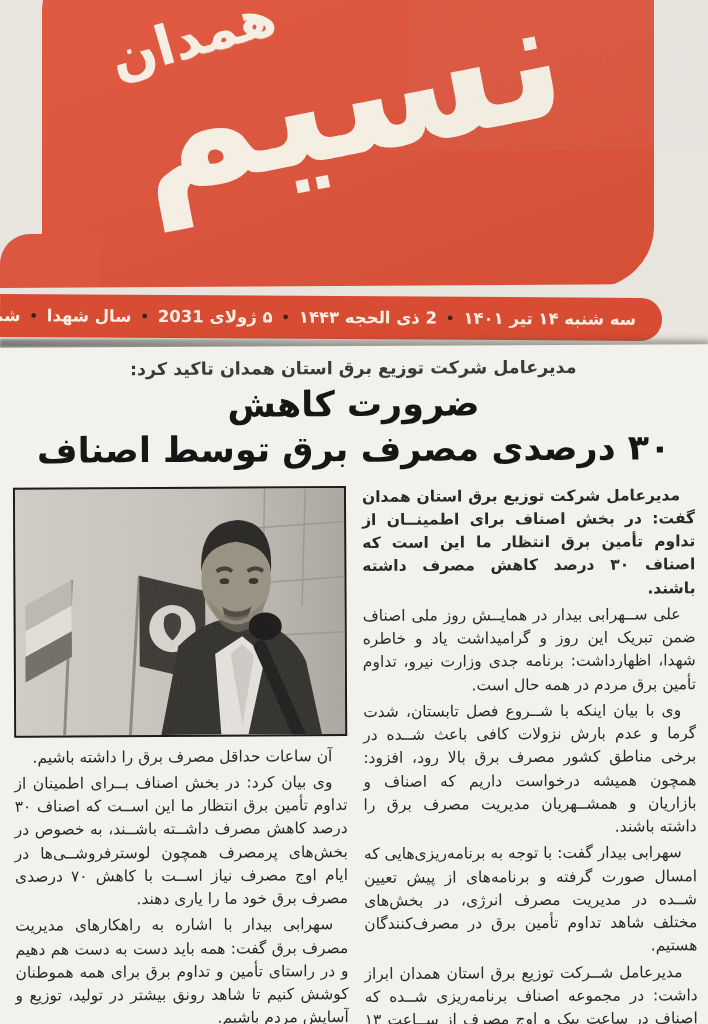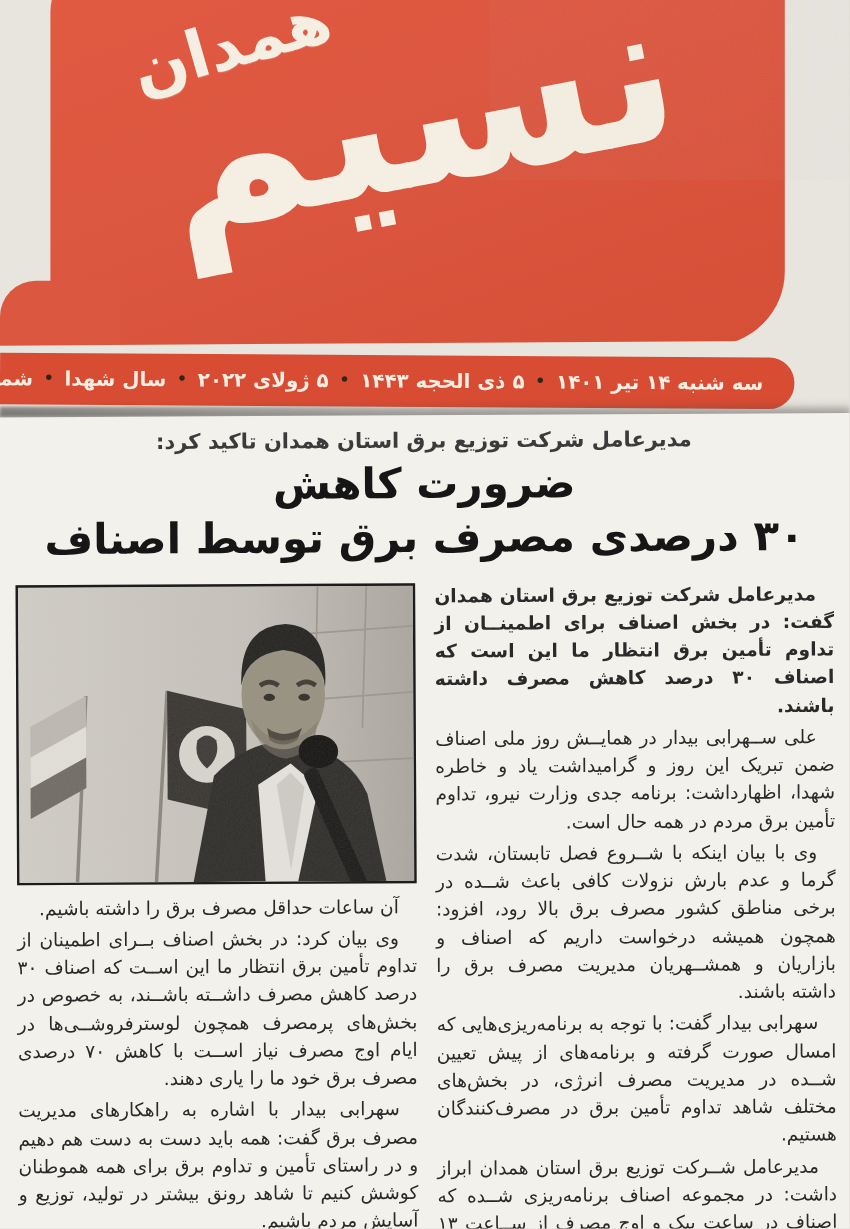--- a/index.html
+++ b/index.html
@@ -104,23 +104,23 @@
   <div class="masthead">
     <div class="masthead-city">همدان</div>
     <div class="masthead-title">نسیم</div>
   </div>
   <div class="masthead-ext"></div>
   <div class="white-band"></div>
 
   <div class="dateline">
       <span>سه شنبه ۱۴ تیر ۱۴۰۱</span>
       <span class="sep">•</span>
-      <span>۵ ذی الحجه ۱۴۴۳</span>
-      <span class="sep">•</span>
-      <span>۵ ژولای ۲۰۲۲</span>
+      <span>2 ذی الحجه ۱۴۴۳</span>
+      <span class="sep">•</span>
+      <span>۵ ژولای 2031</span>
       <span class="sep">•</span>
       <span>سال شهدا</span>
       <span class="sep">•</span>
       <span>شمــاره ۷۰</span>
     </div>
   <div class="scan-streak"></div>
 
   <div class="sheet">
     <div class="kicker">مدیرعامل شرکت توزیع برق استان همدان تاکید کرد:</div>
     <div class="headline">

